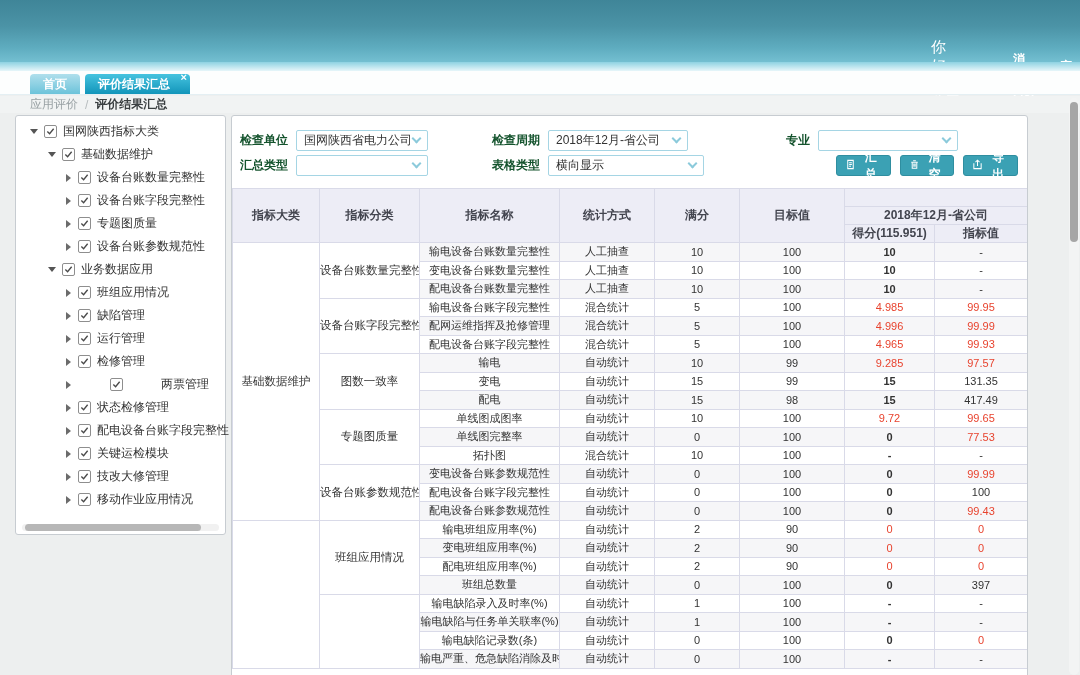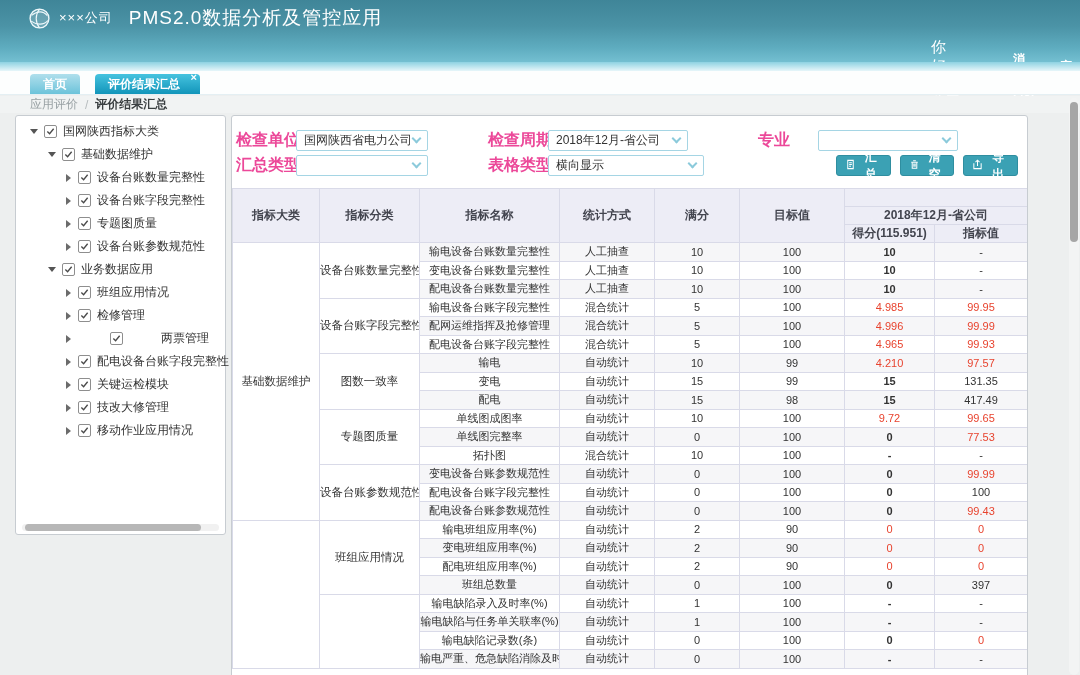--- a/index.html
+++ b/index.html
@@ -23,21 +23,21 @@
   .nav-right { margin-left:auto; display:flex; align-items:center; }
   .greeting { font-size:15px; margin-right:26px; }
   .nav-link { font-size:12px; font-weight:bold; margin-left:26px; cursor:pointer; }
 
   .fade { position:absolute; top:62px; left:0; width:1080px; height:9px;
           background:linear-gradient(180deg,#8ed2e2,#e7f6fa); }
 
   
   .tabstrip { position:absolute; top:71px; left:0; width:1080px; height:24px; background:#fdfefe;
               display:flex; align-items:flex-end; padding-left:30px; border-bottom:1px solid #e4eff3; }
-  .tab { height:20px; display:flex; align-items:center; padding:0 13px; margin-right:15px;
+  .tab { height:20px; display:flex; align-items:center; padding:0 13px; margin-right:5px;
          border-radius:4px 4px 0 0; font-size:12px; font-weight:bold; color:#fff; cursor:pointer; position:relative; }
   .tab.inactive { background:linear-gradient(180deg,#b0dfec,#6cc3da); }
   .tab.active { background:linear-gradient(180deg,#46c3df,#1295ba); padding-right:20px; }
   .tab .close { position:absolute; top:-2px; right:3px; font-size:11px; line-height:11px; color:#fff; cursor:pointer; }
 
   .breadcrumb { position:absolute; top:96px; left:0; width:1080px; height:17px; background:#f1f3f3;
                 display:flex; align-items:center; padding-left:30px; font-size:12px; color:#98a0a3; }
   .breadcrumb .sep { margin:0 7px; color:#b6bcbe; }
   .breadcrumb .cur { color:#3a3f41; font-weight:bold; }
 
@@ -54,21 +54,21 @@
                   border-left:5px solid #6b6b6b; margin-right:7px; flex:none; }
   .cbx { width:13px; height:13px; border:1px solid #8e8e8e; border-radius:2px; margin-right:6px;
          display:flex; align-items:center; justify-content:center; flex:none; background:#fff; }
   .hscroll { position:absolute; left:6px; bottom:3px; width:197px; height:7px; border-radius:4px; background:#f1f1f1; }
   .hthumb { position:absolute; left:3px; top:0; width:176px; height:7px; border-radius:4px; background:#b7b7b7; }
 
   .panel { position:absolute; left:231px; top:2px; width:797px; height:600px; background:#fff;
            border:1px solid #c7ccd1; border-radius:3px 3px 0 0; overflow:hidden; }
 
   .f-field { position:absolute; display:flex; align-items:center; height:21px; }
-  .f-label { width:52px; text-align:left; font-size:16px; font-weight:bold; color:#ec4899; margin-right:8px; flex:none; white-space:nowrap; }
+  .f-label { width:52px; text-align:right; font-size:12px; font-weight:bold; color:#14532d; margin-right:8px; flex:none; white-space:nowrap; }
   .select { height:21px; border:1px solid #a5d5e4; border-radius:2px; background:#fff; display:flex;
             align-items:center; justify-content:space-between; padding:0 7px; font-size:12px; color:#333; cursor:pointer; }
   .chev { width:7px; height:7px; border-left:2px solid #8ccadb; border-bottom:2px solid #8ccadb;
           transform:rotate(-45deg); margin-top:-4px; flex:none; }
 
   .btns { position:absolute; left:568px; top:39px; display:flex;margin-left:36px; }
   .btn { height:21px; background:#3ba1b4; border:1px solid #2f8ea0; border-radius:3px; color:#fff;
          font-size:12px; font-weight:bold; display:flex; align-items:center; padding:0 8px; margin-right:9px; cursor:pointer; }
   .btn svg { margin-right:4px; }
 
@@ -85,32 +85,20 @@
 
   .vscroll { position:absolute; right:1px; top:98px; width:10px; height:577px; background:#f3f4f4; border-radius:5px; }
   .vthumb { position:absolute; left:1px; top:4px; width:8px; height:140px; background:#a6a6a6; border-radius:4px; }
 </style>
 </head>
 <body>
 
 <div class="page">
 
   <header class="topbar">
-    <div class="brand">
-      <span class="logo">
-        <svg width="23" height="23" viewBox="0 0 22 22" fill="none">
-          <circle cx="11" cy="11" r="9" stroke="#eef8fb" stroke-width="1.3" fill="rgba(255,255,255,0.18)"></circle>
-          <path d="M3.5,8 C9,3.8 14.5,3.8 18.5,8.2" stroke="#eef8fb" stroke-width="1.1" fill="none"></path>
-          <path d="M3,13.5 C8.5,17.5 15,17.3 19,13" stroke="#eef8fb" stroke-width="1.1" fill="none"></path>
-          <path d="M11,2 C6.8,7.5 6.8,14.5 11,20" stroke="#eef8fb" stroke-width="1.1" fill="none"></path>
-        </svg>
-      </span>
-      <span class="company">×××公司</span>
-      <span class="apptitle">PMS2.0数据分析及管控应用</span>
-    </div>
     <nav class="mainnav">
       <div class="nav-left" id="nav-left">
           <div class="nav-item">
             <span class="nicon"><svg width="13" height="13" viewBox="0 0 12 12" fill="none">
                 <path d="M2.5,1.5 h7 v9 h-7 z" stroke="#fff" stroke-width="1.1"></path>
                 <path d="M4,4 h4 M4,6 h4 M4,8 h3" stroke="#fff" stroke-width="1.1"></path>
               </svg></span>
             <span>应用评价</span>
             <span class="caret"></span>
           </div>
@@ -255,30 +243,57 @@
             </span>
             <span>班组应用情况</span>
           </div>
           <div class="titem" style="padding-left: 40px;">
             <span class="tcaret-right"></span>
             <span class="cbx">
               <svg width="9" height="9" viewBox="0 0 10 10">
                 <polyline points="1.5,5 4,7.5 8.5,2" fill="none" stroke="#4a4a4a" stroke-width="1.5"></polyline>
               </svg>
             </span>
+            <span>缺陷管理</span>
+          </div>
+          <div class="titem" style="padding-left: 40px;">
+            <span class="tcaret-right"></span>
+            <span class="cbx">
+              <svg width="9" height="9" viewBox="0 0 10 10">
+                <polyline points="1.5,5 4,7.5 8.5,2" fill="none" stroke="#4a4a4a" stroke-width="1.5"></polyline>
+              </svg>
+            </span>
+            <span>运行管理</span>
+          </div>
+          <div class="titem" style="padding-left: 40px;">
+            <span class="tcaret-right"></span>
+            <span class="cbx">
+              <svg width="9" height="9" viewBox="0 0 10 10">
+                <polyline points="1.5,5 4,7.5 8.5,2" fill="none" stroke="#4a4a4a" stroke-width="1.5"></polyline>
+              </svg>
+            </span>
             <span>检修管理</span>
           </div>
           <div class="titem" style="padding-left: 40px; gap: 32px;">
             <span class="tcaret-right"></span>
             <span class="cbx">
               <svg width="9" height="9" viewBox="0 0 10 10">
                 <polyline points="1.5,5 4,7.5 8.5,2" fill="none" stroke="#4a4a4a" stroke-width="1.5"></polyline>
               </svg>
             </span>
             <span>两票管理</span>
+          </div>
+          <div class="titem" style="padding-left: 40px;">
+            <span class="tcaret-right"></span>
+            <span class="cbx">
+              <svg width="9" height="9" viewBox="0 0 10 10">
+                <polyline points="1.5,5 4,7.5 8.5,2" fill="none" stroke="#4a4a4a" stroke-width="1.5"></polyline>
+              </svg>
+            </span>
+            <span>状态检修管理</span>
           </div>
           <div class="titem" style="padding-left: 40px;">
             <span class="tcaret-right"></span>
             <span class="cbx">
               <svg width="9" height="9" viewBox="0 0 10 10">
                 <polyline points="1.5,5 4,7.5 8.5,2" fill="none" stroke="#4a4a4a" stroke-width="1.5"></polyline>
               </svg>
             </span>
             <span>配电设备台账字段完整性</span>
           </div>
@@ -459,21 +474,21 @@
               <td>100</td>
               <td class="red">4.965</td>
               <td class="red">99.93</td>
             </tr>
             <tr>
               <td class="group-cell" rowspan="3">图数一致率</td>
               <td>输电</td>
               <td>自动统计</td>
               <td>10</td>
               <td>99</td>
-              <td class="red">4.210</td>
+              <td class="red">9.285</td>
               <td class="red">97.57</td>
             </tr>
             <tr>
               <td>变电</td>
               <td>自动统计</td>
               <td>15</td>
               <td>99</td>
               <td class="score">15</td>
               <td>131.35</td>
             </tr>

